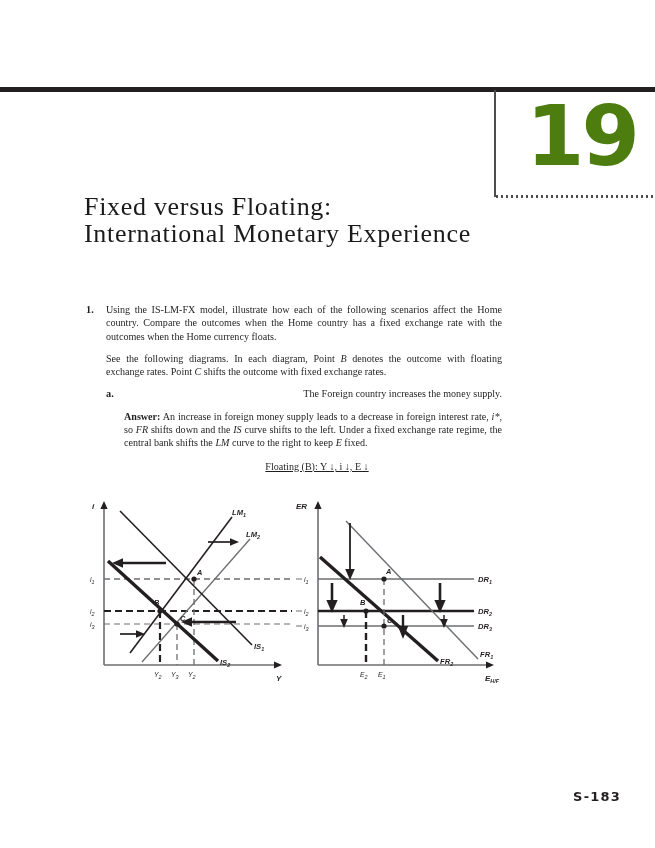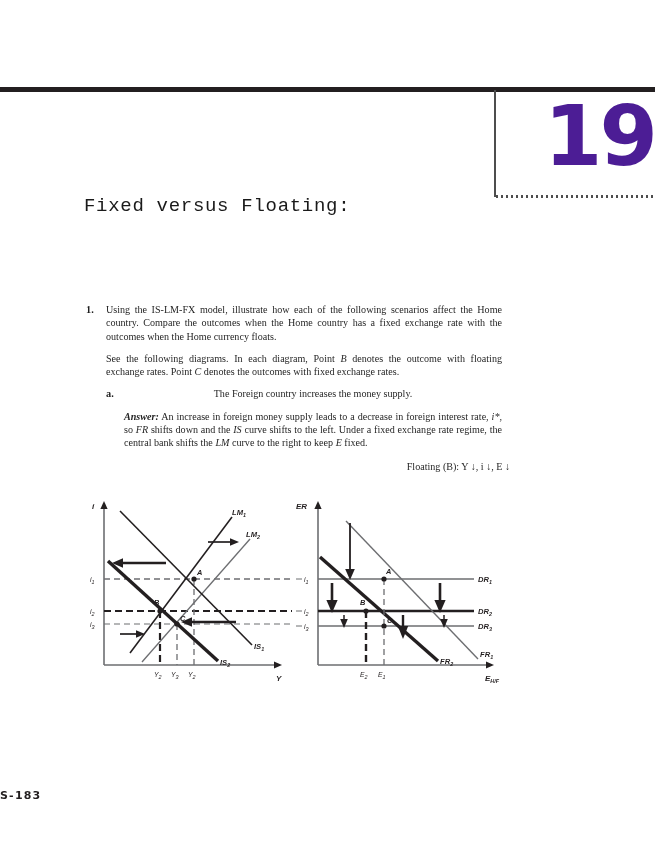--- a/index.html
+++ b/index.html
@@ -36,31 +36,31 @@
   }
   #chapter-number {
     position: absolute;
     left: 508px; top: 88px;
     width: 147px;
     font-family: "DejaVu Sans", sans-serif;
     font-weight: 700;
     font-size: 84px;
     line-height: 96px;
     letter-spacing: -3px;
-    color: #4c1d95;
-    text-align: right;
+    color: #4d7c0f;
+    text-align: center;
   }
 
   
   #chapter-title {
     position: absolute;
     left: 84px; top: 193px;
     width: 400px;
-    font-family: Liberation Mono, monospace;
-    font-size: 19px;
+    font-family: Liberation Serif, serif;
+    font-size: 26px;
     line-height: 27px;
     letter-spacing: 0.7px;
     color: #1a1a1a;
   }
   #chapter-title .tline { display: block; white-space: nowrap; }
 
   
   #body-block {
     position: absolute;
     left: 86px; top: 303px;
@@ -77,24 +77,24 @@
   }
   .q-body { flex: 1 1 auto; }
   .para { margin: 0 8px 0 0; text-align: justify; }
   .para + .para { margin-top: 9px; }
   .sub-row { display: flex; align-items: flex-start; margin-top: 9px; }
   .sub-letter {
     width: 18px; flex: 0 0 18px;
     font-weight: bold; font-size: 10.3px;
   }
   .sub-body { flex: 1 1 auto; }
-  .answer-label { font-weight: bold; font-style: italic; }
+  .answer-label { font-weight: bold; }
   .ital { font-style: italic; }
-  .noj { text-align: center; }
-  .line-simple { text-align: right; }
+  .noj { text-align: right; }
+  .line-simple { text-align: center; text-decoration: underline; }
 
   
   #figures {
     position: absolute;
     left: 80px; top: 495px;
     width: 450px; height: 200px;
   }
   .fig { position: absolute; top: 0; height: 200px; }
   #fig-islm { left: 0; width: 222px; }
   #fig-fx  { left: 212px; width: 238px; }
@@ -118,48 +118,50 @@
     font-weight: bold; font-style: italic;
     font-size: 7.4px; fill: #231f20;
   }
   .sub { font-size: 5.4px; }
 
   
   #page-footer {
     position: absolute;
     left: 0; top: 789px;
     width: 621px;
+    text-align: right;
     font-family: "DejaVu Sans", sans-serif;
     font-weight: bold;
-    font-size: 11px;
+    font-size: 13px;
     letter-spacing: 1.2px;
     color: #231f20;
   }
 </style>
 </head>
 <body>
 
 <div id="header-rule"></div>
 <div id="chapter-vrule"></div>
 <div id="chapter-dotted"></div>
 <div id="chapter-number">19</div>
 
 <div id="chapter-title">
   <span class="tline">Fixed versus Floating:</span>
+  <span class="tline">International Monetary Experience</span>
 </div>
 
 <div id="body-block">
 
   <div class="q-row">
     <div class="q-num">1.</div>
     <div class="q-body">
 
       <p class="para">Using the IS-LM-FX model, illustrate how each of the following scenarios affect the Home country. Compare the outcomes when the Home country has a fixed exchange rate with the outcomes when the Home currency floats.</p>
 
-      <p class="para"><span>See the following diagrams. In each diagram, Point </span><span class="ital">B</span><span> denotes the outcome with floating exchange rates. Point </span><span class="ital">C</span><span> denotes the outcomes with fixed exchange rates.</span></p>
+      <p class="para"><span>See the following diagrams. In each diagram, Point </span><span class="ital">B</span><span> denotes the outcome with floating exchange rates. Point </span><span class="ital">C</span><span> shifts the outcome with fixed exchange rates.</span></p>
 
       <div class="sub-row">
         <div class="sub-letter">a.</div>
         <div class="sub-body">
 
           <p class="para noj">The Foreign country increases the money supply.</p>
 
           <p class="para"><span class="answer-label">Answer:</span><span> An increase in foreign money supply leads to a decrease in foreign interest rate, </span><span class="ital">i*</span><span>, so </span><span class="ital">FR</span><span> shifts down and the </span><span class="ital">IS</span><span> curve shifts to the left. Under a fixed exchange rate regime, the central bank shifts the </span><span class="ital">LM</span><span> curve to the right to keep </span><span class="ital">E</span><span> fixed.</span></p>
 
           <p class="line-simple">Floating (B): Y ↓, i ↓, E ↓</p>

